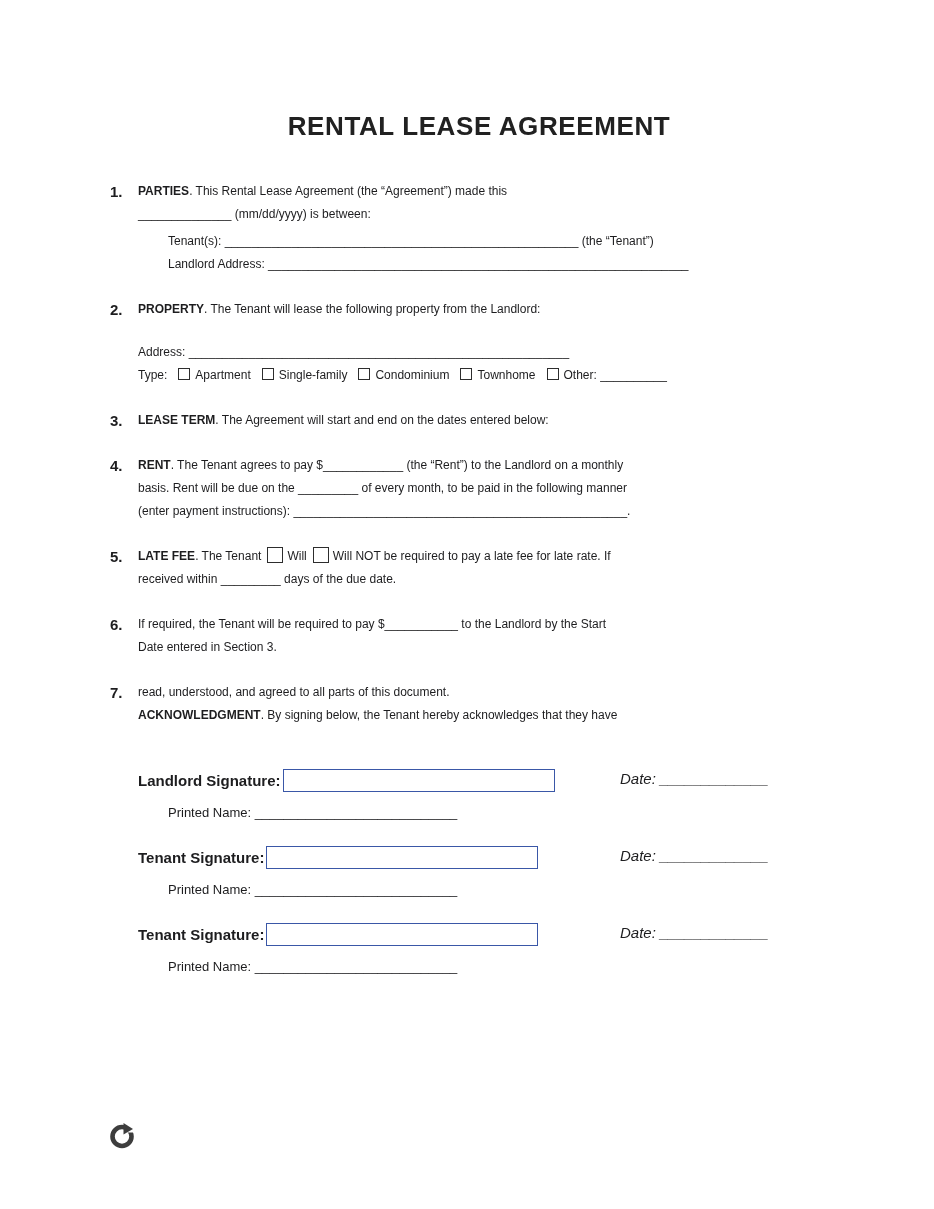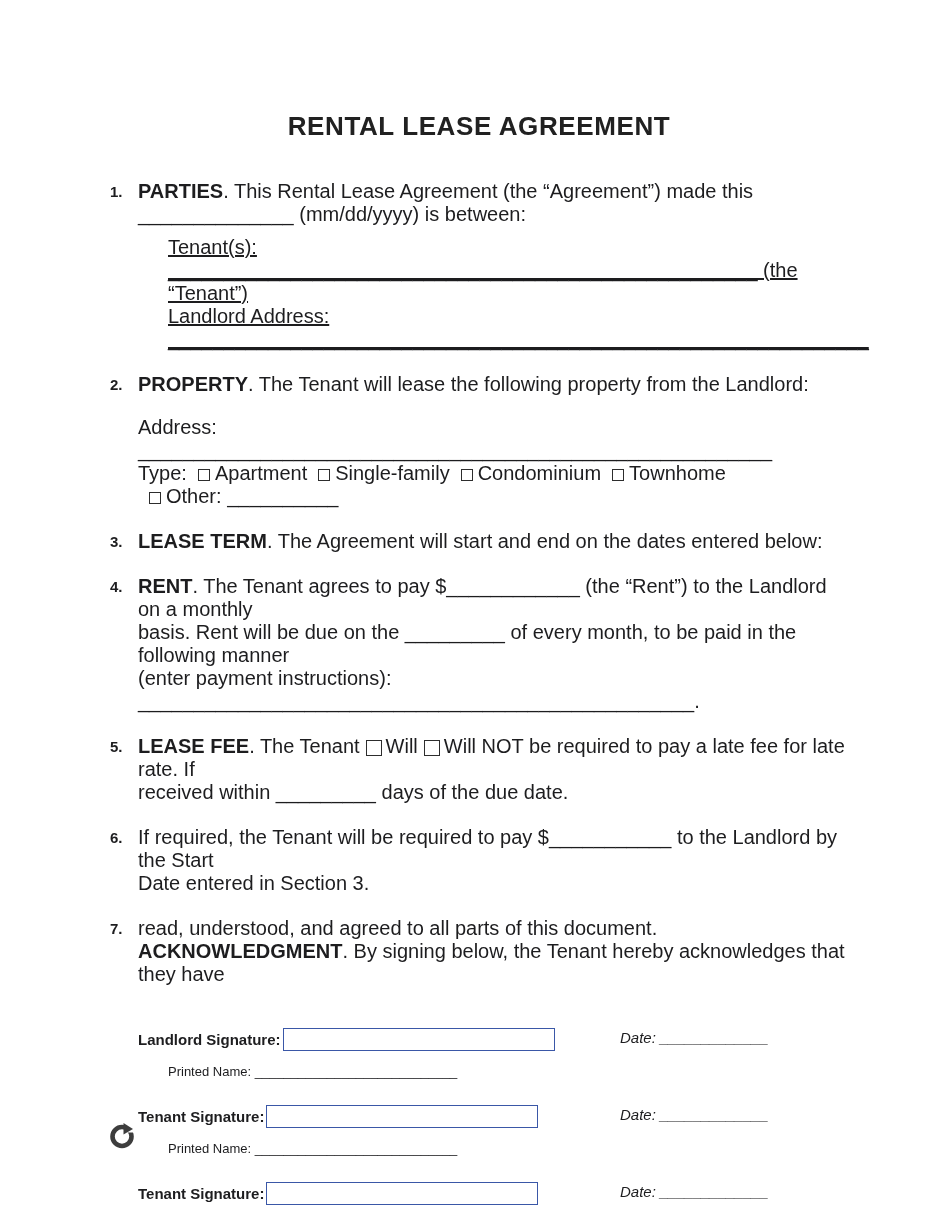--- a/index.html
+++ b/index.html
@@ -11,23 +11,23 @@
   }
   .page { position:relative; width:934px; height:1209px; padding:110px 86px 0 110px; }
   .title {
     text-align:center; font-size:26px; font-weight:bold; letter-spacing:0.6px;
     color:#212121; margin-bottom:38px; line-height:32px;
   }
   .sec { display:flex; align-items:flex-start; margin-top:22px; }
   .sec.first { margin-top:0; }
   .num { flex:none; width:28px; font-weight:bold; font-size:15px; line-height:23px; }
   .secbody { flex:1; min-width:0; }
-  .line { font-size:20px; line-height:23px; }
+  .line { font-size:12px; line-height:23px; }
   b { font-weight:bold; }
-  .sub { margin-top:10px; margin-left:30px;text-decoration:underline; }
+  .sub { margin-top:4px; margin-left:30px; }
   .gap-top { margin-top:20px; }
   .checkbox-sm {
     display:inline-block; width:12px; height:12px;
     border:1.3px solid #2d2d2d; background:#fff;
     vertical-align:-1px; margin-right:5px;
   }
   .checkbox-lg {
     display:inline-block; width:16px; height:16px;
     border:1.7px solid #2d2d2d; background:#fff;
     vertical-align:-3px; margin:0 4px 0 6px;
@@ -89,21 +89,21 @@
     <div class="secbody">
       <p class="line"><b>RENT</b><span>. The Tenant agrees to pay $____________ (the “Rent”) to the Landlord on a monthly</span></p>
       <p class="line">basis. Rent will be due on the _________ of every month, to be paid in the following manner</p>
       <p class="line">(enter payment instructions): __________________________________________________.</p>
     </div>
   </div>
 
   <div class="sec">
     <span class="num">5.</span>
     <div class="secbody">
-      <p class="line"><b>LEASE FEE</b><span>. The Tenant</span><span class="checkbox-lg"></span><span>Will</span><span class="checkbox-lg"></span><span>Will NOT be required to pay a late fee for late rate. If</span></p>
+      <p class="line"><b>LATE FEE</b><span>. The Tenant</span><span class="checkbox-lg"></span><span>Will</span><span class="checkbox-lg"></span><span>Will NOT be required to pay a late fee for late rate. If</span></p>
       <p class="line">received within _________ days of the due date.</p>
     </div>
   </div>
 
   <div class="sec">
     <span class="num">6.</span>
     <div class="secbody">
       <p class="line">If required, the Tenant will be required to pay $___________ to the Landlord by the Start</p>
       <p class="line">Date entered in Section 3.</p>
     </div>

